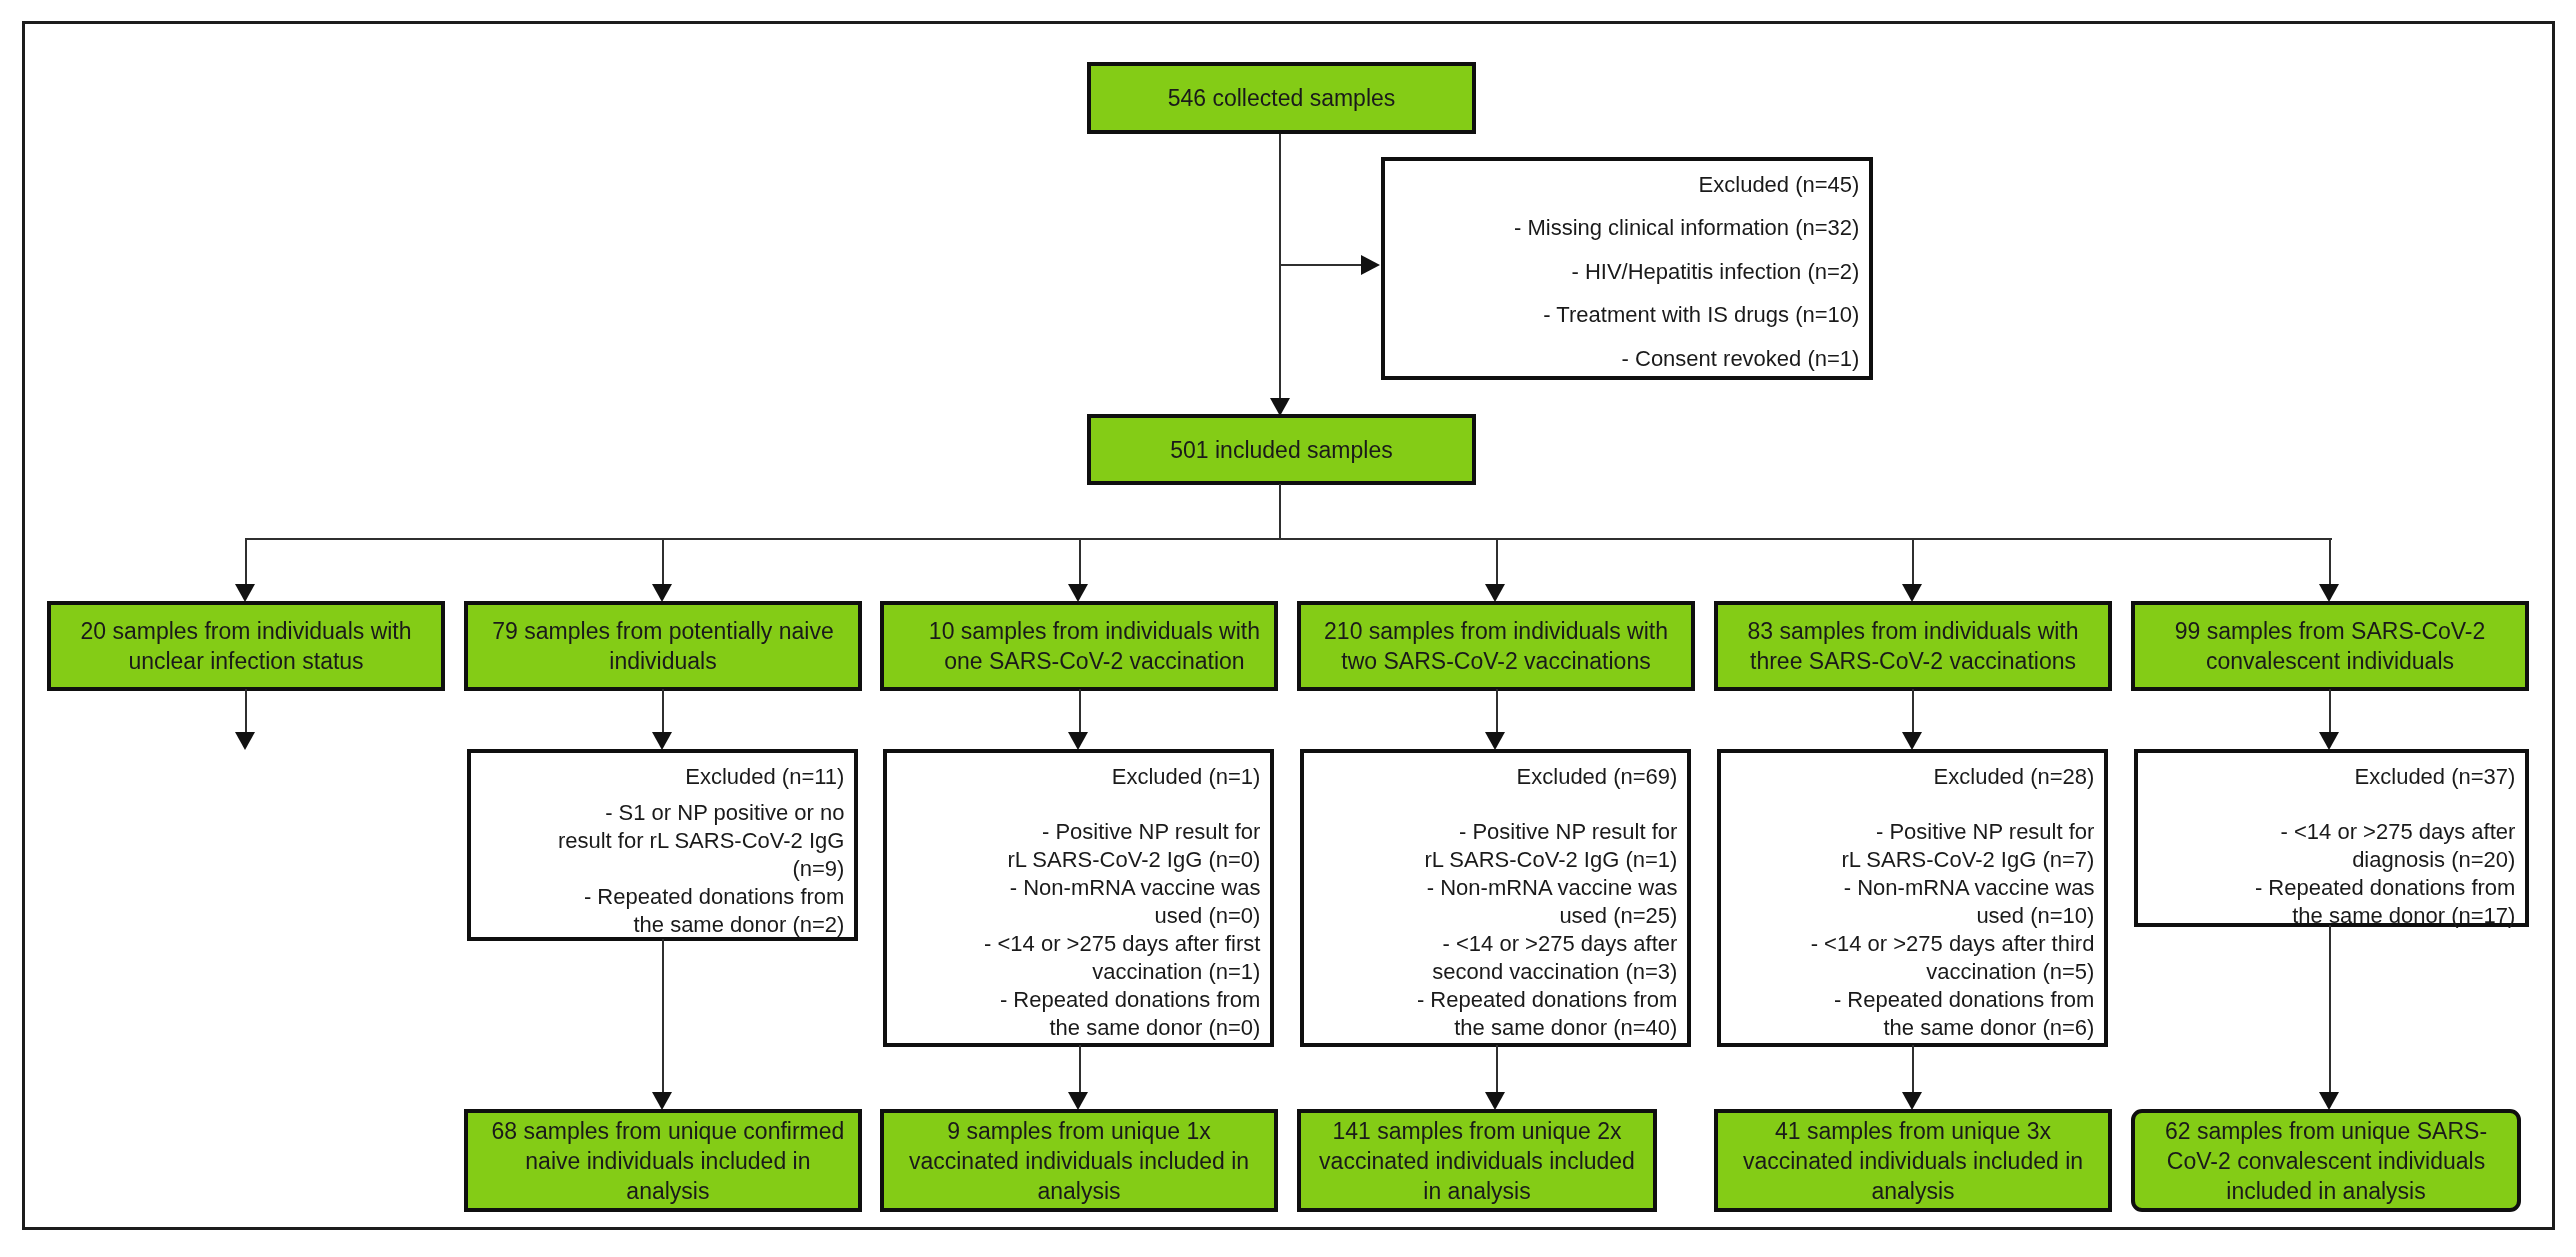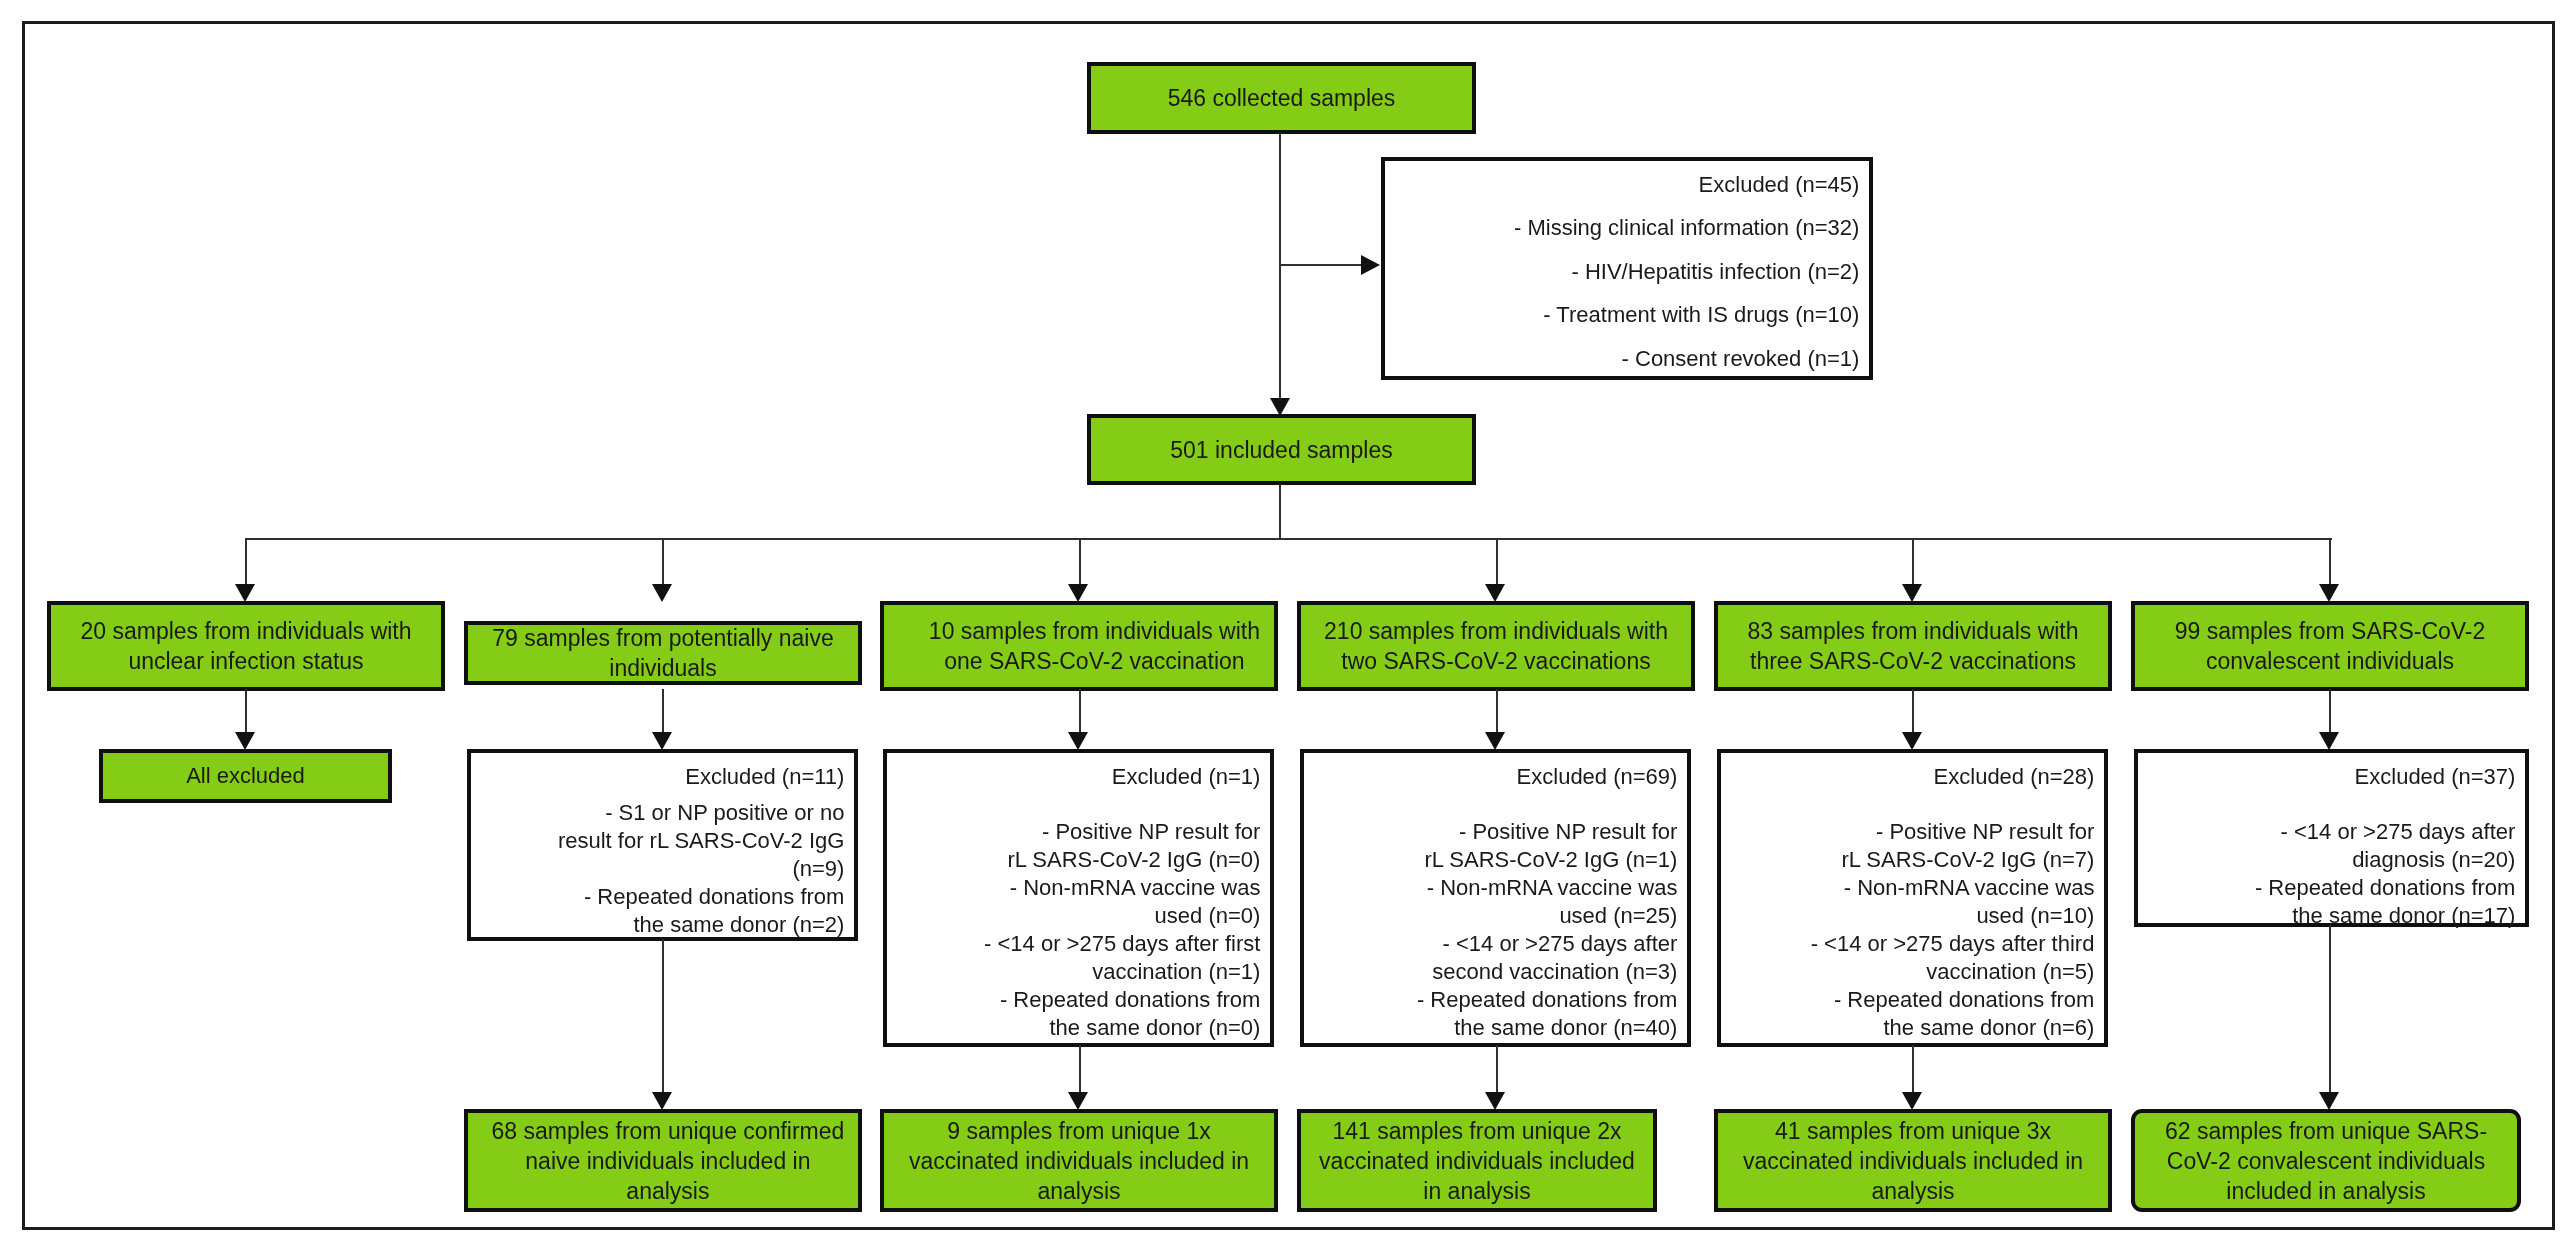--- a/index.html
+++ b/index.html
@@ -74,40 +74,39 @@
   <div class="vline" style="left:1079px;top:538px;height:47px;"></div>
   <div class="arrow-down" style="left:1068px;top:584px;"></div>
   <div class="vline" style="left:1496px;top:538px;height:47px;"></div>
   <div class="arrow-down" style="left:1485px;top:584px;"></div>
   <div class="vline" style="left:1912px;top:538px;height:47px;"></div>
   <div class="arrow-down" style="left:1902px;top:584px;"></div>
   <div class="vline" style="left:2329px;top:538px;height:47px;"></div>
   <div class="arrow-down" style="left:2319px;top:584px;"></div>
 
   <div class="box" style="left:47px;top:601px;width:398px;height:90px;">20 samples from individuals with unclear infection status</div>
-  <div class="box" style="left:464px;top:601px;width:398px;height:64px;margin-top:20px;">79 samples from potentially naive individuals</div>
+  <div class="box" style="left:464px;top:601px;width:398px;height:90px;">79 samples from potentially naive individuals</div>
   <div class="box" style="left:880px;top:601px;width:398px;height:90px;padding-left:38px;">10 samples from individuals with one SARS-CoV-2 vaccination</div>
   <div class="box" style="left:1297px;top:601px;width:398px;height:90px;">210 samples from individuals with two SARS-CoV-2 vaccinations</div>
   <div class="box" style="left:1714px;top:601px;width:398px;height:90px;">83 samples from individuals with three SARS-CoV-2 vaccinations</div>
   <div class="box" style="left:2131px;top:601px;width:398px;height:90px;">99 samples from SARS-CoV-2 convalescent individuals</div>
 
   <div class="vline" style="left:245px;top:689px;height:44px;"></div>
   <div class="arrow-down" style="left:235px;top:732px;"></div>
   <div class="vline" style="left:662px;top:689px;height:44px;"></div>
   <div class="arrow-down" style="left:652px;top:732px;"></div>
   <div class="vline" style="left:1079px;top:689px;height:44px;"></div>
   <div class="arrow-down" style="left:1068px;top:732px;"></div>
   <div class="vline" style="left:1496px;top:689px;height:44px;"></div>
   <div class="arrow-down" style="left:1485px;top:732px;"></div>
   <div class="vline" style="left:1912px;top:689px;height:44px;"></div>
   <div class="arrow-down" style="left:1902px;top:732px;"></div>
   <div class="vline" style="left:2329px;top:689px;height:44px;"></div>
   <div class="arrow-down" style="left:2319px;top:732px;"></div>
 
-  <div class="box" style="left:99px;top:749px;width:293px;height:54px;font-size:22px;">All excluded</div>
 
   <div class="exc" style="left:467px;top:749px;width:391px;height:192px;">
     <div class="exc-header">Excluded (n=11)</div>
     <div class="exc-item small-gap">- S1 or NP positive or no
 result for rL SARS-CoV-2 IgG
 (n=9)</div>
     <div class="exc-item">- Repeated donations from
 the same donor (n=2)</div>
   </div>
 

